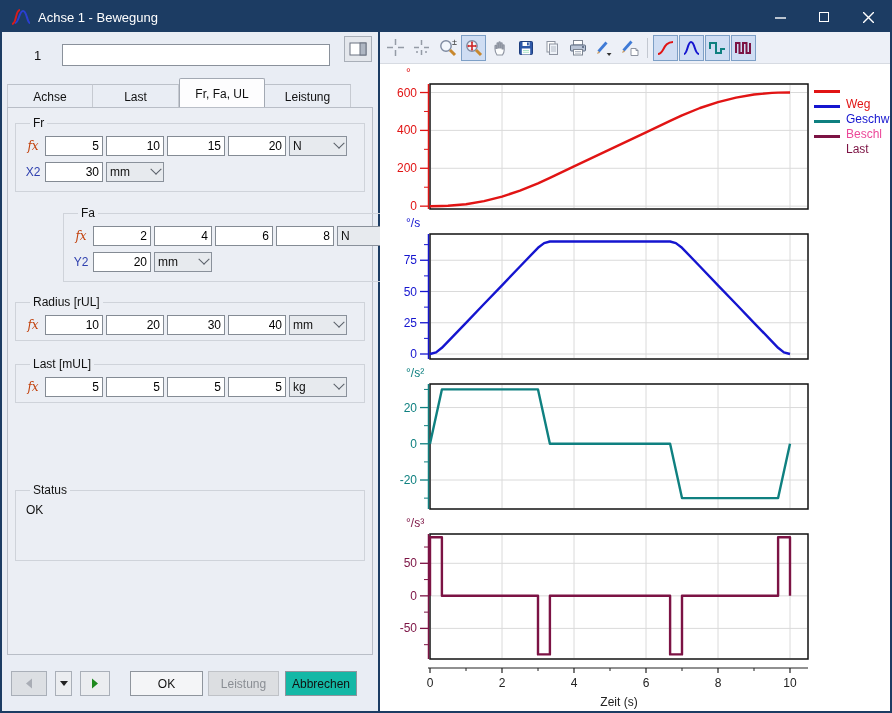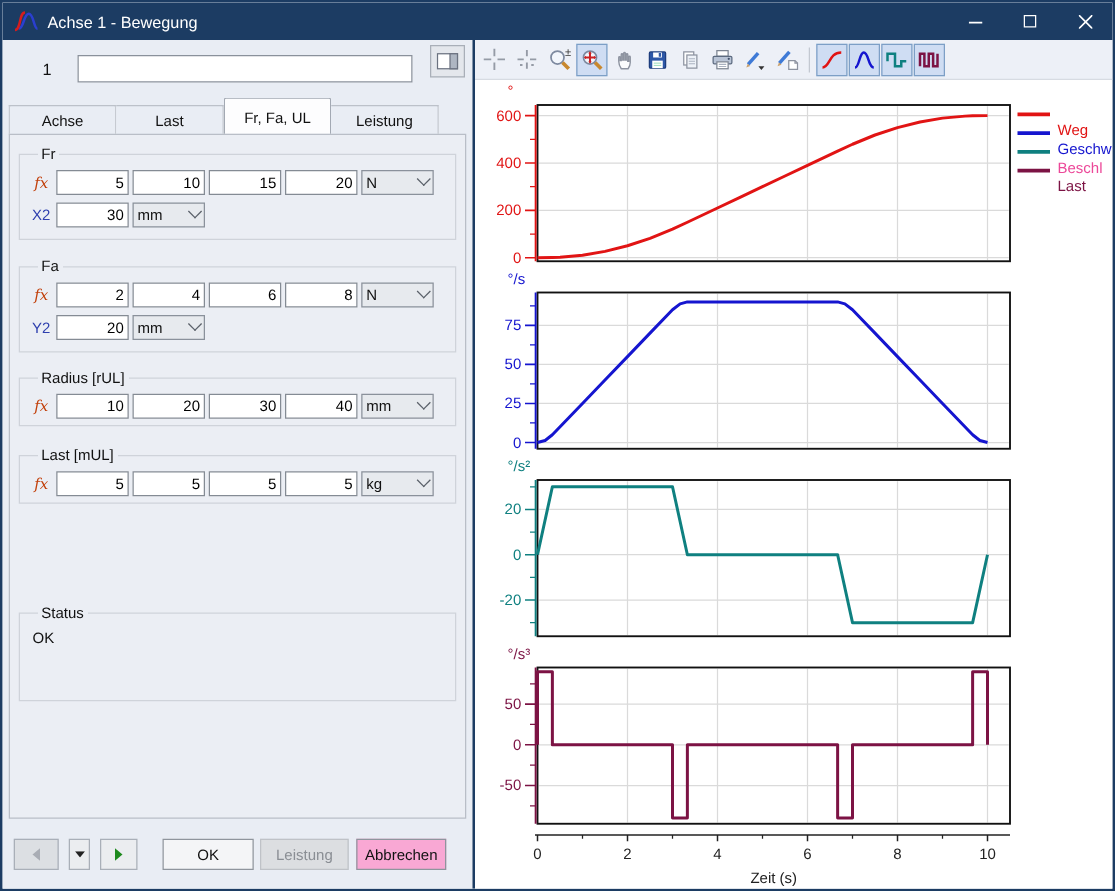--- a/index.html
+++ b/index.html
@@ -22,42 +22,42 @@
   
   .tabs { position:absolute; left:5px; top:50px; height:26px; display:flex; align-items:flex-end; }
   .tab { width:86px; height:24px; font-size:12px; color:#111; display:flex; align-items:center; justify-content:center; background:#e9edf4; border-top:1px solid #bcc1c9; border-right:1px solid #c6cad1; }
   .tab:first-child { border-left:1px solid #c6cad1; }
   .tab.active { height:30px; background:#fdfdfe; border:1px solid #a3a9b3; border-bottom:none; border-radius:2px 2px 0 0; }
   .tabpage { position:absolute; left:5px; right:5px; top:75px; height:548px; border:1px solid #b9bec7; background:#ebeef4; padding:7px 7px 0 7px; }
   
   fieldset { border:1px solid #cfd3da; padding:4px 8px 8px 8px; margin:0; }
   legend { font-size:12px; color:#111; padding:0 3px; margin-left:6px; }
   .fs-fr { height:76px; margin-top:1px; }
-  .fs-fa { height:76px; margin-top:14px; }
+  .fs-fa { height:76px; margin-top:14px;margin-left:48px; }
   .fs-radius { height:46px; margin-top:13px; }
   .fs-mass { height:46px; margin-top:16px; }
   .fs-status { height:78px; margin-top:80px; }
   .frow { display:flex; align-items:center; gap:3px; margin-top:2px; }
   .frow + .frow { margin-top:6px; }
   .fx { width:18px; font-size:12px; font-style:italic; font-family:"DejaVu Serif", serif; color:#c2410c; text-align:center; }
   .axlbl { width:18px; font-size:12px; color:#2e3fae; text-align:center; }
   .val { width:58px; height:20px; border:1px solid #848b94; background:#fff; font-size:12px; text-align:right; padding:0 3px; }
   .combo { width:58px; height:20px; border:1px solid #8a919b; background:#e7eaee; font-size:12px; display:flex; align-items:center; padding:0 3px; color:#111; }
   .combo .ctext { flex:1; }
   .combo .chev { width:8px; height:8px; border-right:1.5px solid #5a6069; border-bottom:1.5px solid #5a6069; transform:rotate(45deg) translate(-2px,-2px); }
   .status-text { font-size:12px; color:#111; margin:2px 0 0 2px; }
   
   .btnrow { position:absolute; left:0; top:639px; width:100%; height:30px; }
   .nbtn { position:absolute; height:25px; border:1px solid #a9afb8; background:#ebedf0; font-size:12px; display:flex; align-items:center; justify-content:center; color:#111; }
   .b-prev { left:9px; width:36px; background:#dcdfe3; color:#a0a5ad; }
   .b-menu { left:53px; width:17px; font-size:8px; }
   .b-play { left:78px; width:30px; color:#1e8a1e; }
   .b-ok { left:128px; width:73px; background:#f4f5f7; border-color:#8f959d; }
   .b-apply { left:206px; width:71px; background:#dcdee1; border-color:#bfc2c7; color:#8a8e94; }
-  .b-cancel { left:283px; width:72px; background:#f9a8d4; border-color:#8f959d; }
+  .b-cancel { left:283px; width:72px; background:#14b8a6; border-color:#8f959d; }
   
   .toolbar { height:32px; background:#edf0f7; border-bottom:1px solid #d7dbe2; display:flex; align-items:center; padding-left:3px; gap:1px; }
   .tbtn { width:25px; height:26px; display:flex; align-items:center; justify-content:center; border:1px solid transparent; }
   .tbtn.sel { background:#cfddf3; border:1px solid #7d9fc6; }
   .tsep { width:1px; height:20px; background:#c3c8d1; margin:0 4px; }
   
   .charts { position:relative; }
   .charts svg { display:block; margin-left:2px; }
   svg text { font-family:"Liberation Sans", sans-serif; }
   .legend { position:absolute; left:434px; top:20px; }

